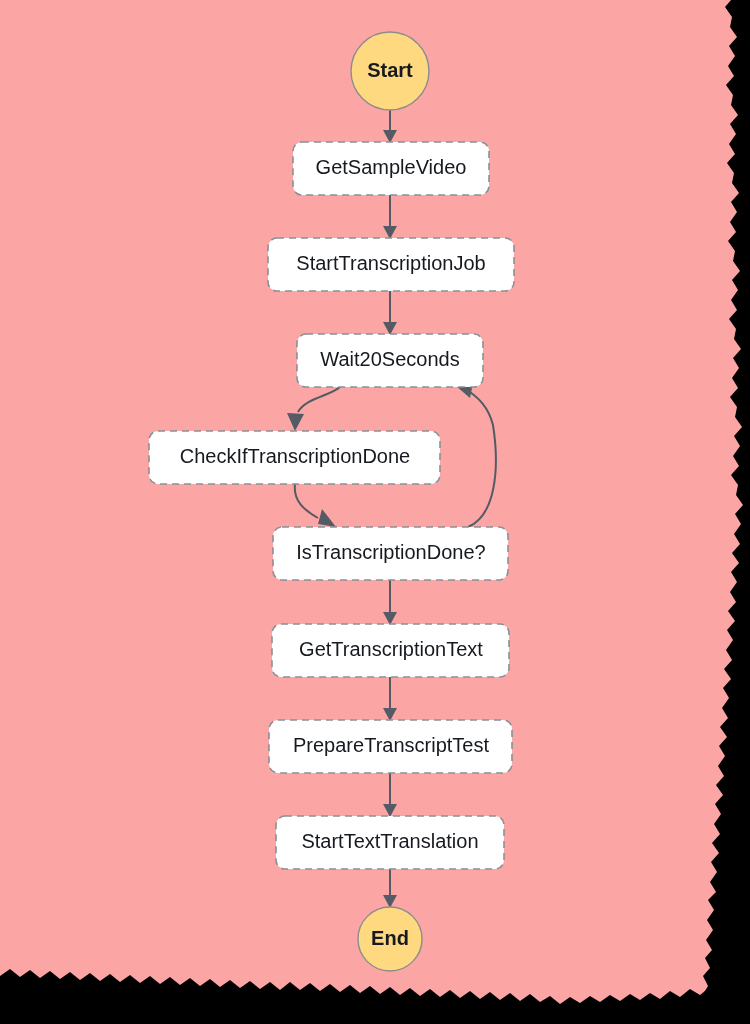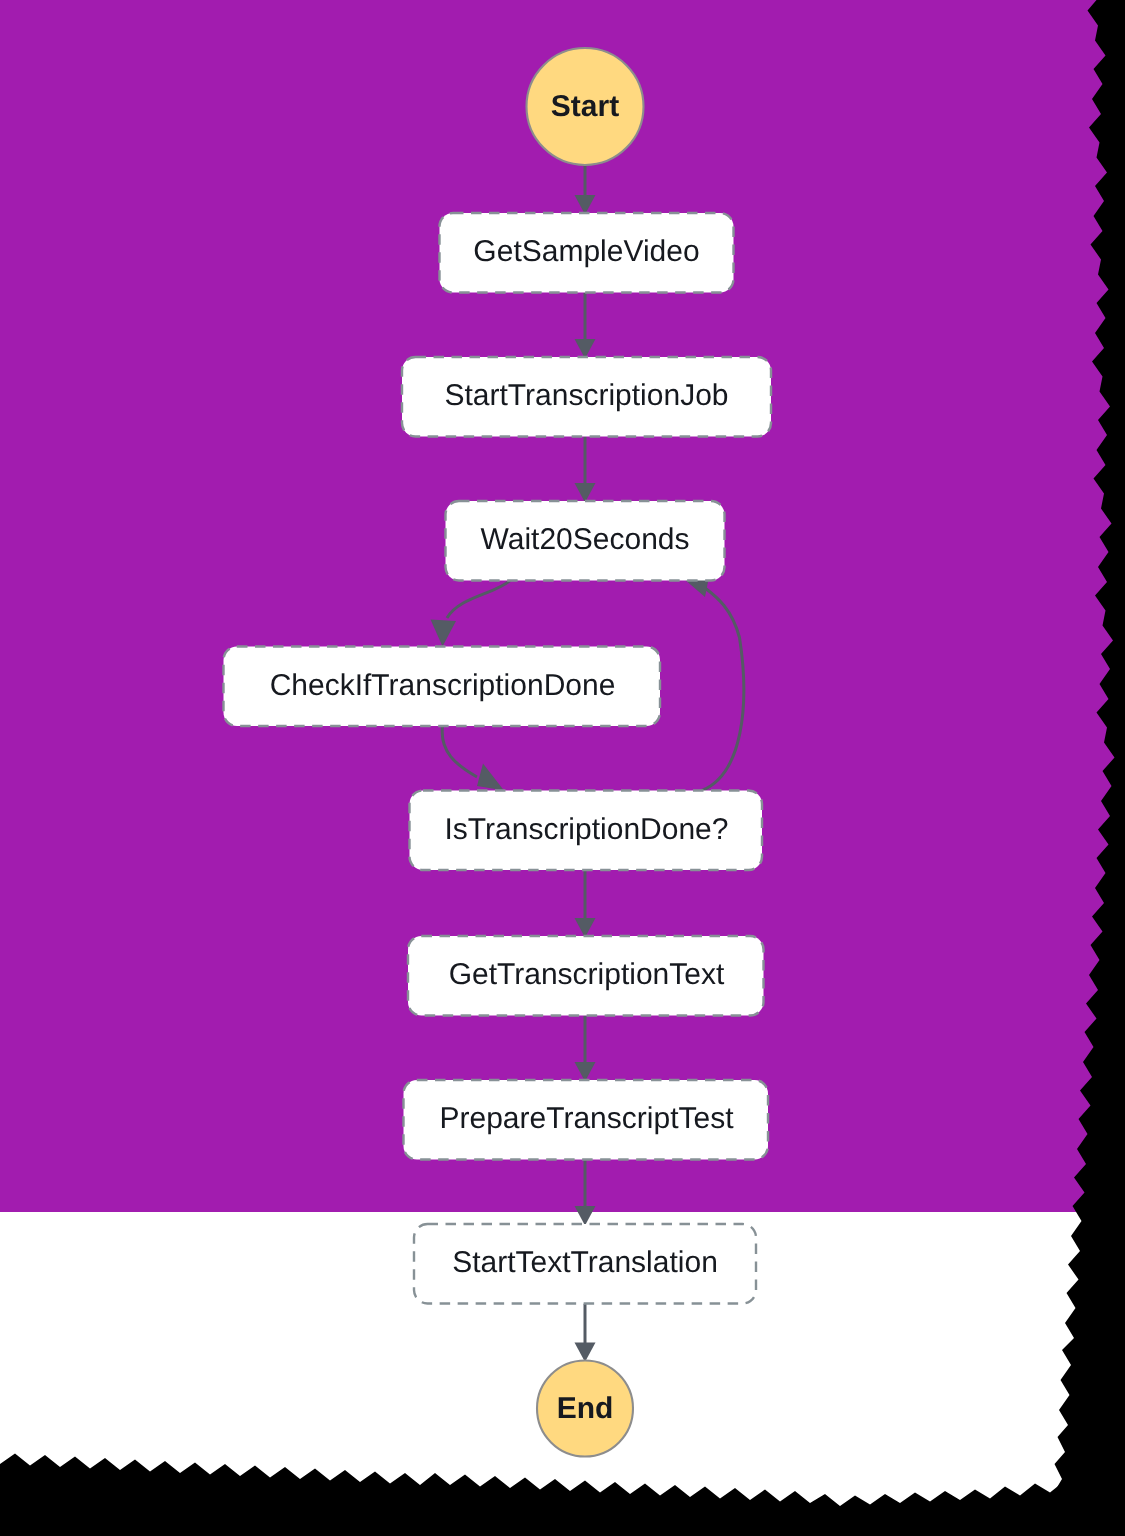--- a/index.html
+++ b/index.html
@@ -11,22 +11,22 @@
   body {
     width: 750px;
     height: 1024px;
     font-family: "Liberation Sans", "DejaVu Sans", sans-serif;
     overflow: hidden;
     position: relative;
   }
   #flow-root {
     position: relative;
     width: 750px;
-    height: 808px;
-    background: #a21caf;
+    height: 1024px;
+    background: #fca5a5;
   }
   #flow-svg {
     position: absolute;
     left: 0;
     top: 0;
     width: 750px;
     height: 1024px;
     display: block;
   }
   .node-label {

